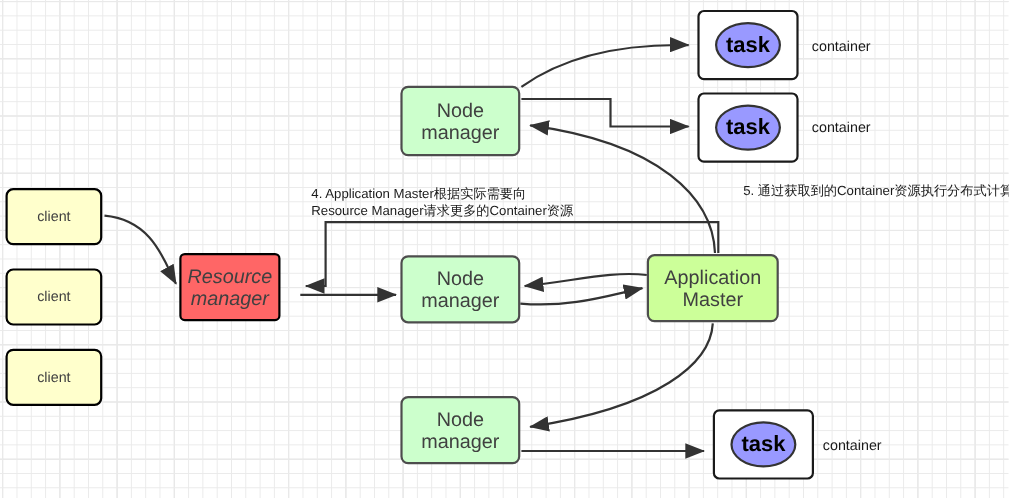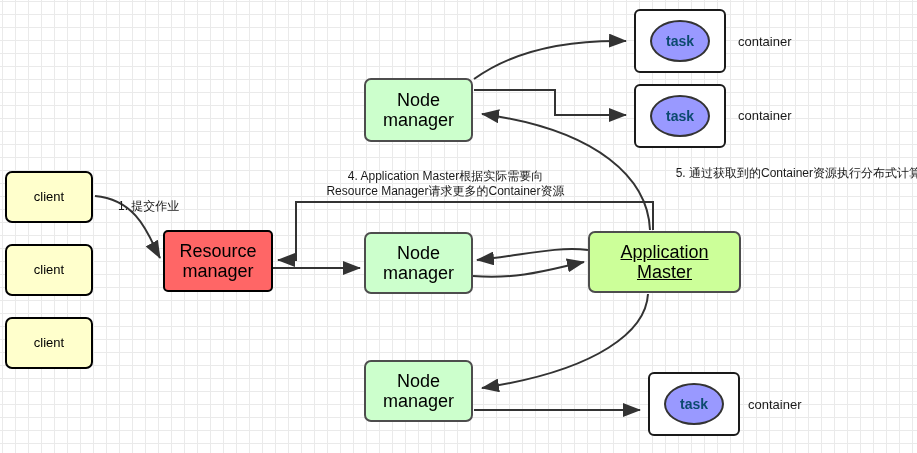--- a/index.html
+++ b/index.html
@@ -35,21 +35,21 @@
   }
   .node {
     position: absolute;
     box-sizing: border-box;
     display: flex;
     align-items: center;
     justify-content: center;
     text-align: center;
     line-height: 1.12;
     white-space: pre-line;
-    color: #000000;
+    color: #404040;
   }
   .node-client {
     background: #ffffcc;
     border: 2px solid #000000;
     border-radius: 7px;
     font-size: 13px;
   }
   .node-rm {
     background: #ff6666;
     border: 2px solid #000000;
@@ -77,30 +77,29 @@
   }
   .task-ellipse {
     position: absolute;
     box-sizing: border-box;
     background: #9999ff;
     border: 2px solid #333333;
     border-radius: 50%;
     display: flex;
     align-items: center;
     justify-content: center;
-    color: #0c4a6e;
+    color: #000000;
     font-weight: bold;
-    font-size: 14px;
+    font-size: 20px;
   }
   .edge-label {
     position: absolute;
     color: #1a1a1a;
     font-size: 12px;
     line-height: 1.28;
-    text-align: center;
     white-space: pre-line;
   }
   .plain-label {
     position: absolute;
     color: #1a1a1a;
     font-size: 13px;
     white-space: nowrap;
     text-align: right;
   }
 </style>
@@ -136,48 +135,47 @@
 
     <path d="M 474 410 L 640 410" fill="none" stroke="#333333" stroke-width="2" marker-end="url(#arrowhead)"></path>
   </svg>
 
   <div class="node node-client" style="left:5px; top:171px; width:88px; height:52px;">client</div>
 
   <div class="node node-client" style="left:5px; top:244px; width:88px; height:52px;">client</div>
 
   <div class="node node-client" style="left:5px; top:317px; width:88px; height:52px;">client</div>
 
-  <div class="node node-rm" style="left:163px; top:230px; width:110px; height:62px;">Resource
+  <div class="node node-rm" style="left:163px; top:230px; width:92px; height:62px;font-style:italic;">Resource
 manager</div>
 
   <div class="node node-nm" style="left:364px; top:78px; width:109px; height:64px;">Node
 manager</div>
 
   <div class="node node-nm" style="left:364px; top:232px; width:109px; height:62px;">Node
 manager</div>
 
   <div class="node node-nm" style="left:364px; top:360px; width:109px; height:62px;">Node
 manager</div>
 
-  <div class="node node-am" style="left:588px; top:231px; width:153px; height:62px;text-decoration:underline;">Application
+  <div class="node node-am" style="left:588px; top:231px; width:120px; height:62px;">Application
 Master</div>
 
   <div class="container-box" style="left:634px; top:9px; width:92px; height:64px;"></div>
   <div class="task-ellipse" style="left:650px; top:20px; width:60px; height:42px;">task</div>
   <div class="plain-label" style="left:738px; top:34px;">container</div>
 
   <div class="container-box" style="left:634px; top:84px; width:92px; height:64px;"></div>
   <div class="task-ellipse" style="left:650px; top:95px; width:60px; height:42px;">task</div>
   <div class="plain-label" style="left:738px; top:108px;">container</div>
 
   <div class="container-box" style="left:648px; top:372px; width:92px; height:64px;"></div>
   <div class="task-ellipse" style="left:664px; top:383px; width:60px; height:42px;">task</div>
   <div class="plain-label" style="left:748px; top:397px;">container</div>
 
-  <div class="edge-label" style="left:118px; top:199px; width:110px; text-align:left;">1. 提交作业</div>
 
 
 
   <div class="edge-label" style="left:283px; top:169px; width:325px;">4. Application Master根据实际需要向
 Resource Manager请求更多的Container资源</div>
 
   <div class="edge-label" style="left:651px; top:166px; width:270px; text-align:right;">5. 通过获取到的Container资源执行分布式计算</div>
 
 </div>
 

